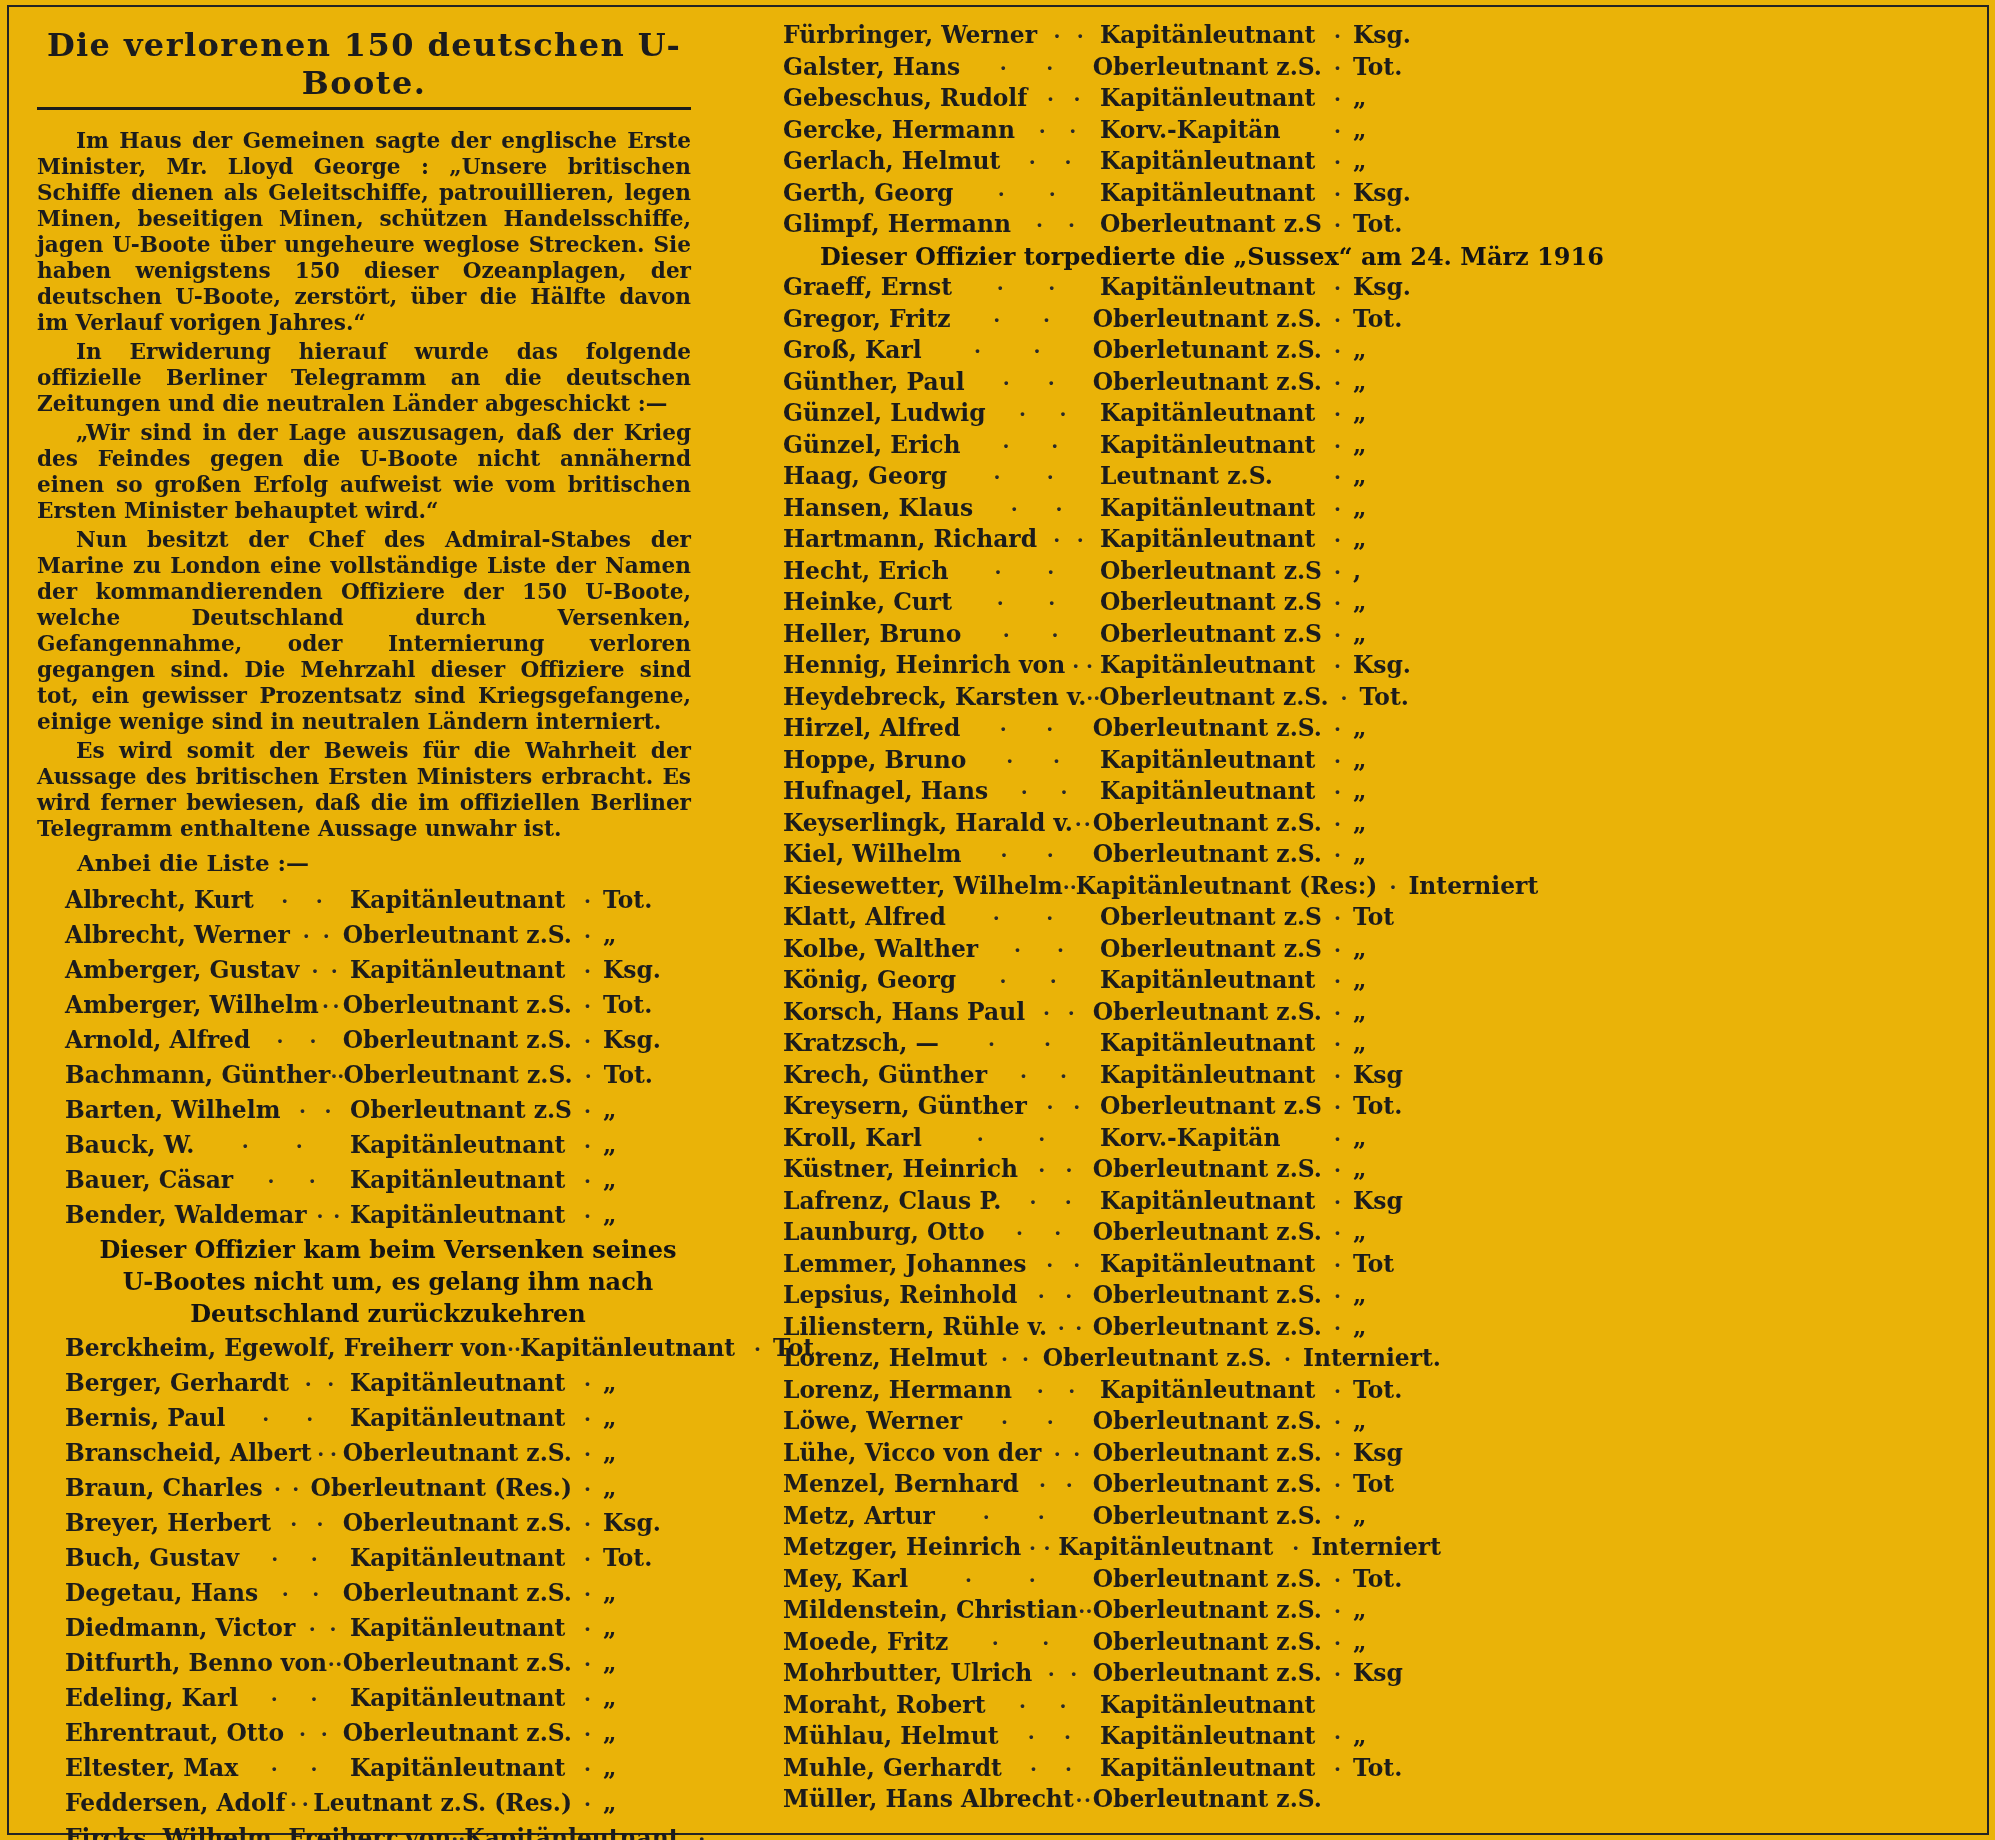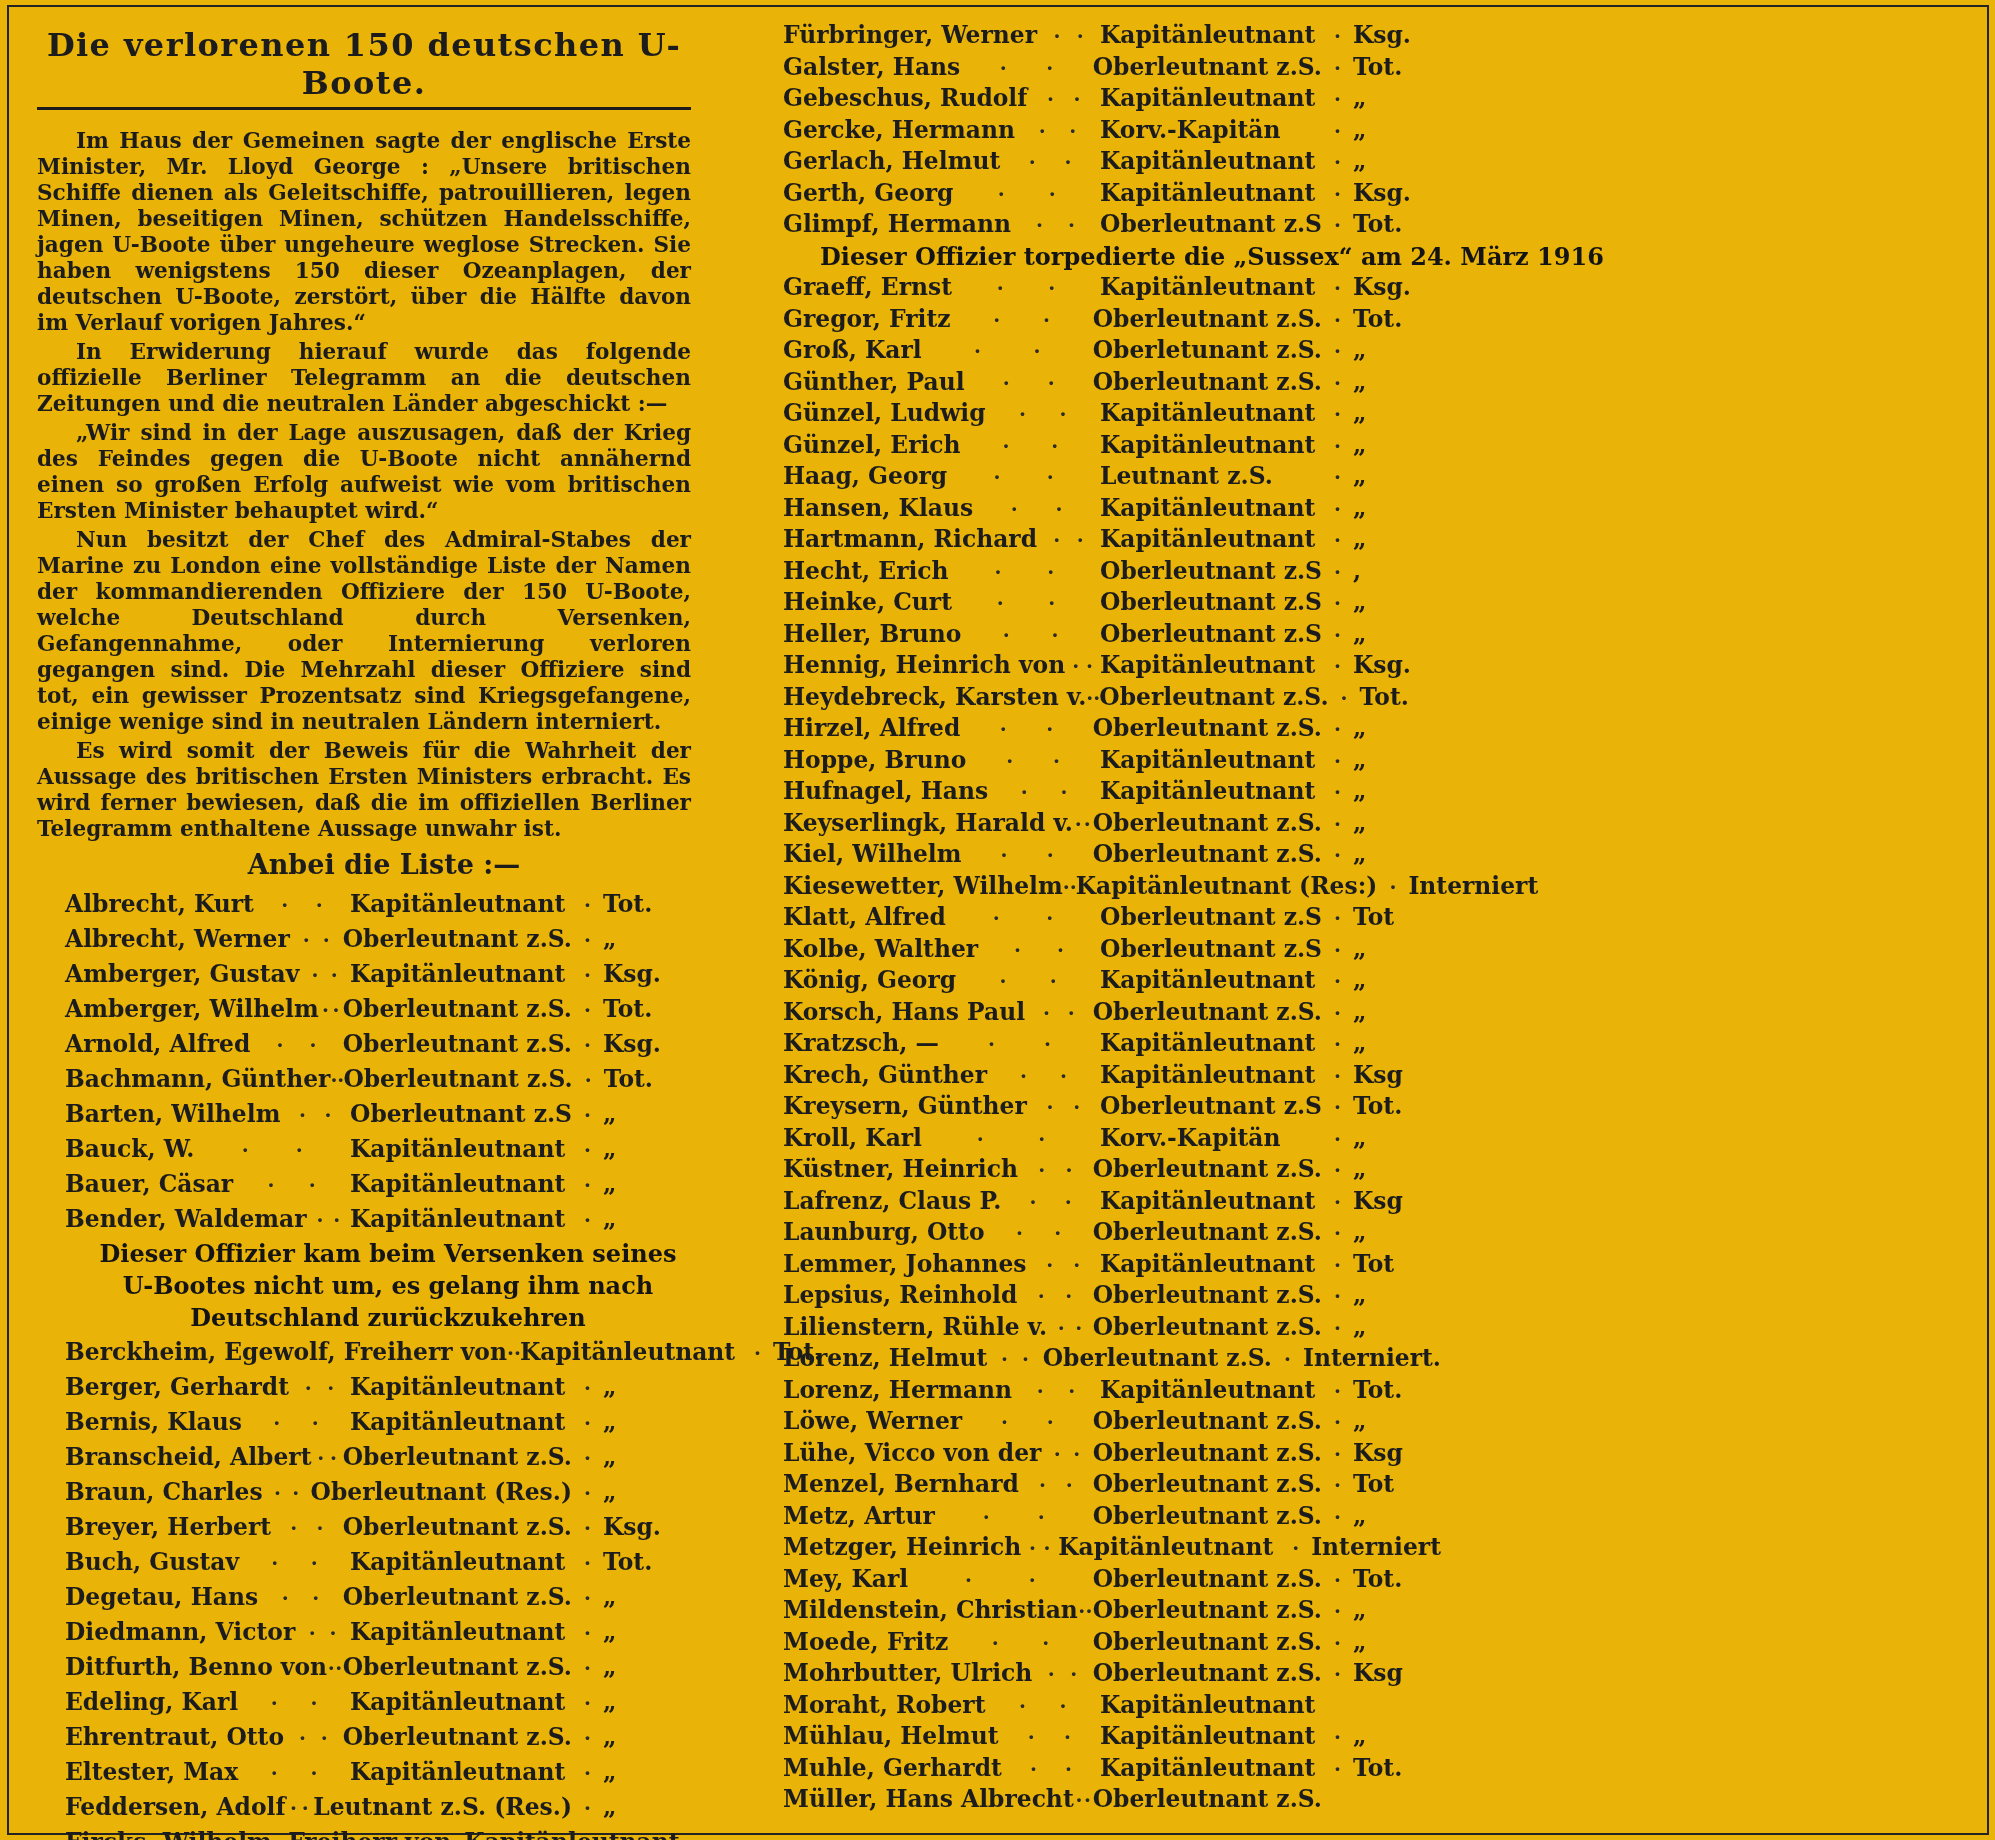--- a/index.html
+++ b/index.html
@@ -20,21 +20,21 @@
     font-size:32px;font-weight:700;letter-spacing:1.4px;
     text-align:center;width:-moz-fit-content;width:fit-content;
     margin:5.5px auto 18.4px;padding:0 9.2px 5.5px;
     border-bottom:3.7px solid #1c1c1c;
   }
   .para{
     font-size:21.6px;line-height:26px;font-weight:700;
     text-align:justify;text-indent:39px;margin:0 0 2.8px;
   }
   .list-intro{
-    font-size:27px;font-weight:700;padding-left:40px;margin:7.3px 0 7.3px;text-align:center;
+    font-size:23px;font-weight:700;padding-left:40px;margin:7.3px 0 7.3px;
   }
   .lrow{
     display:flex;align-items:baseline;
     font-size:23.4px;font-weight:700;white-space:nowrap;
   }
   .list-left .lrow{height:35px;line-height:35px;margin-left:28px;}
   .list-right .lrow{height:31.5px;line-height:31.5px;}
   .lrow .name{flex:0 1 auto;overflow:visible;}
   .lrow .dots{
     flex:1 1 auto;display:flex;justify-content:space-evenly;
@@ -179,21 +179,21 @@
           <span class="name">Berger, Gerhardt</span>
           <span class="dots">
             <span>·</span>
             <span>·</span>
           </span>
           <span class="rank">Kapitänleutnant</span>
           <span class="sep2">·</span>
           <span class="status">„</span>
         </div>
         <div class="lrow">
-          <span class="name">Bernis, Klaus</span>
+          <span class="name">Bernis, Paul</span>
           <span class="dots">
             <span>·</span>
             <span>·</span>
           </span>
           <span class="rank">Kapitänleutnant</span>
           <span class="sep2">·</span>
           <span class="status">„</span>
         </div>
         <div class="lrow">
           <span class="name">Branscheid, Albert</span>

